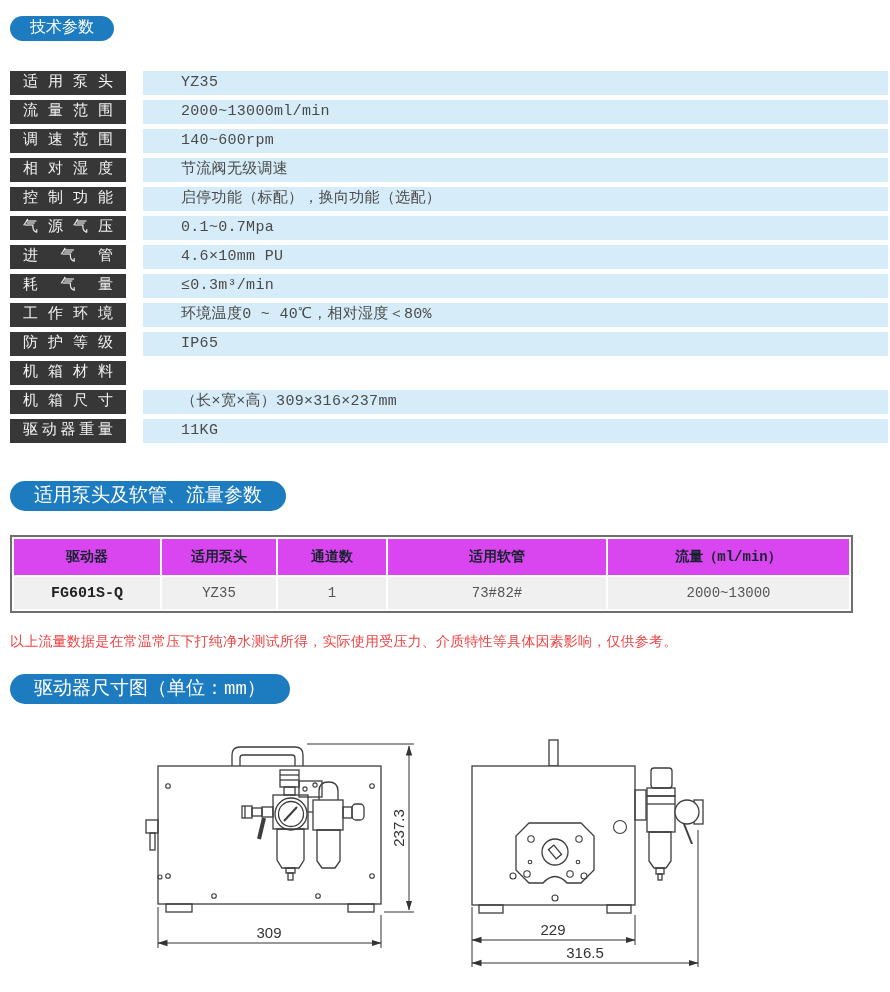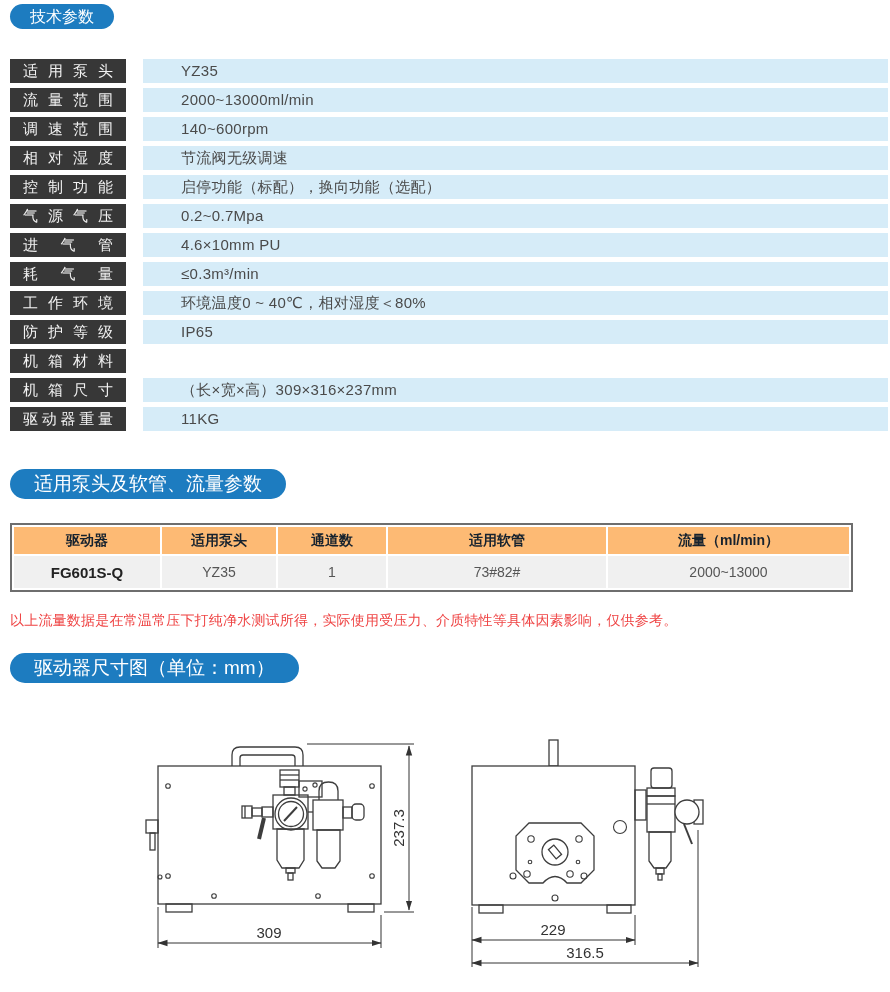--- a/index.html
+++ b/index.html
@@ -2,21 +2,21 @@
 <html><head>
 <meta charset="utf-8">
 <style>
   * { margin:0; padding:0; box-sizing:border-box; }
   html,body { background:#ffffff; }
   body {
     width:890px; height:992px; position:relative; overflow:hidden;
     font-family:"Liberation Sans","DejaVu Sans",sans-serif;
     color:#444;
   }
-  .page { padding:4px 2px 0 10px; }
+  .page { padding:16px 2px 0 10px;font-family:Liberation Mono, monospace; }
 
   
   .pill {
     display:inline-block; background:#1d7cc0; color:#fff;
     border-radius:15px; white-space:nowrap;
   }
   .pill.small { font-size:16px; line-height:25px; padding:0 20px; border-radius:13px; }
   .pill.large { font-size:19px; line-height:30px; padding:0 24px; }
 
   
@@ -32,22 +32,22 @@
     font-size:15px; line-height:24px; padding-left:38px; letter-spacing:.3px;
   }
 
   
   .pill-2 { margin-top:33px; }
   table.pump {
     margin-top:24px; width:839px; border:2px solid #6e6e6e;
     border-collapse:separate; border-spacing:2px; background:#fff; table-layout:fixed;
   }
   table.pump th {
-    background:#fdba74; color:#16222e; font-size:14px; font-weight:700;
-    height:27px; text-align:center;
+    background:#d946ef; color:#16222e; font-size:14px; font-weight:700;
+    height:36px; text-align:center;
   }
   table.pump td {
     background:#f0f0f0; color:#555; font-size:14px;
     height:32px; text-align:center;
   }
   table.pump td.strong { font-weight:700; color:#222; font-size:15px; }
 
   .note { margin-top:20px; font-size:14px; color:#ef4444; letter-spacing:.2px; }
   .pill-3 { margin-top:23px; }
 
@@ -81,21 +81,21 @@
     <div class="spec-row">
         <div class="spec-label">相对湿度</div>
         <div class="spec-value">节流阀无级调速</div>
       </div>
     <div class="spec-row">
         <div class="spec-label">控制功能</div>
         <div class="spec-value">启停功能（标配），换向功能（选配）</div>
       </div>
     <div class="spec-row">
         <div class="spec-label">气源气压</div>
-        <div class="spec-value">0.2~0.7Mpa</div>
+        <div class="spec-value">0.1~0.7Mpa</div>
       </div>
     <div class="spec-row">
         <div class="spec-label">进气管</div>
         <div class="spec-value">4.6×10mm PU</div>
       </div>
     <div class="spec-row">
         <div class="spec-label">耗气量</div>
         <div class="spec-value">≤0.3m³/min</div>
       </div>
     <div class="spec-row">

